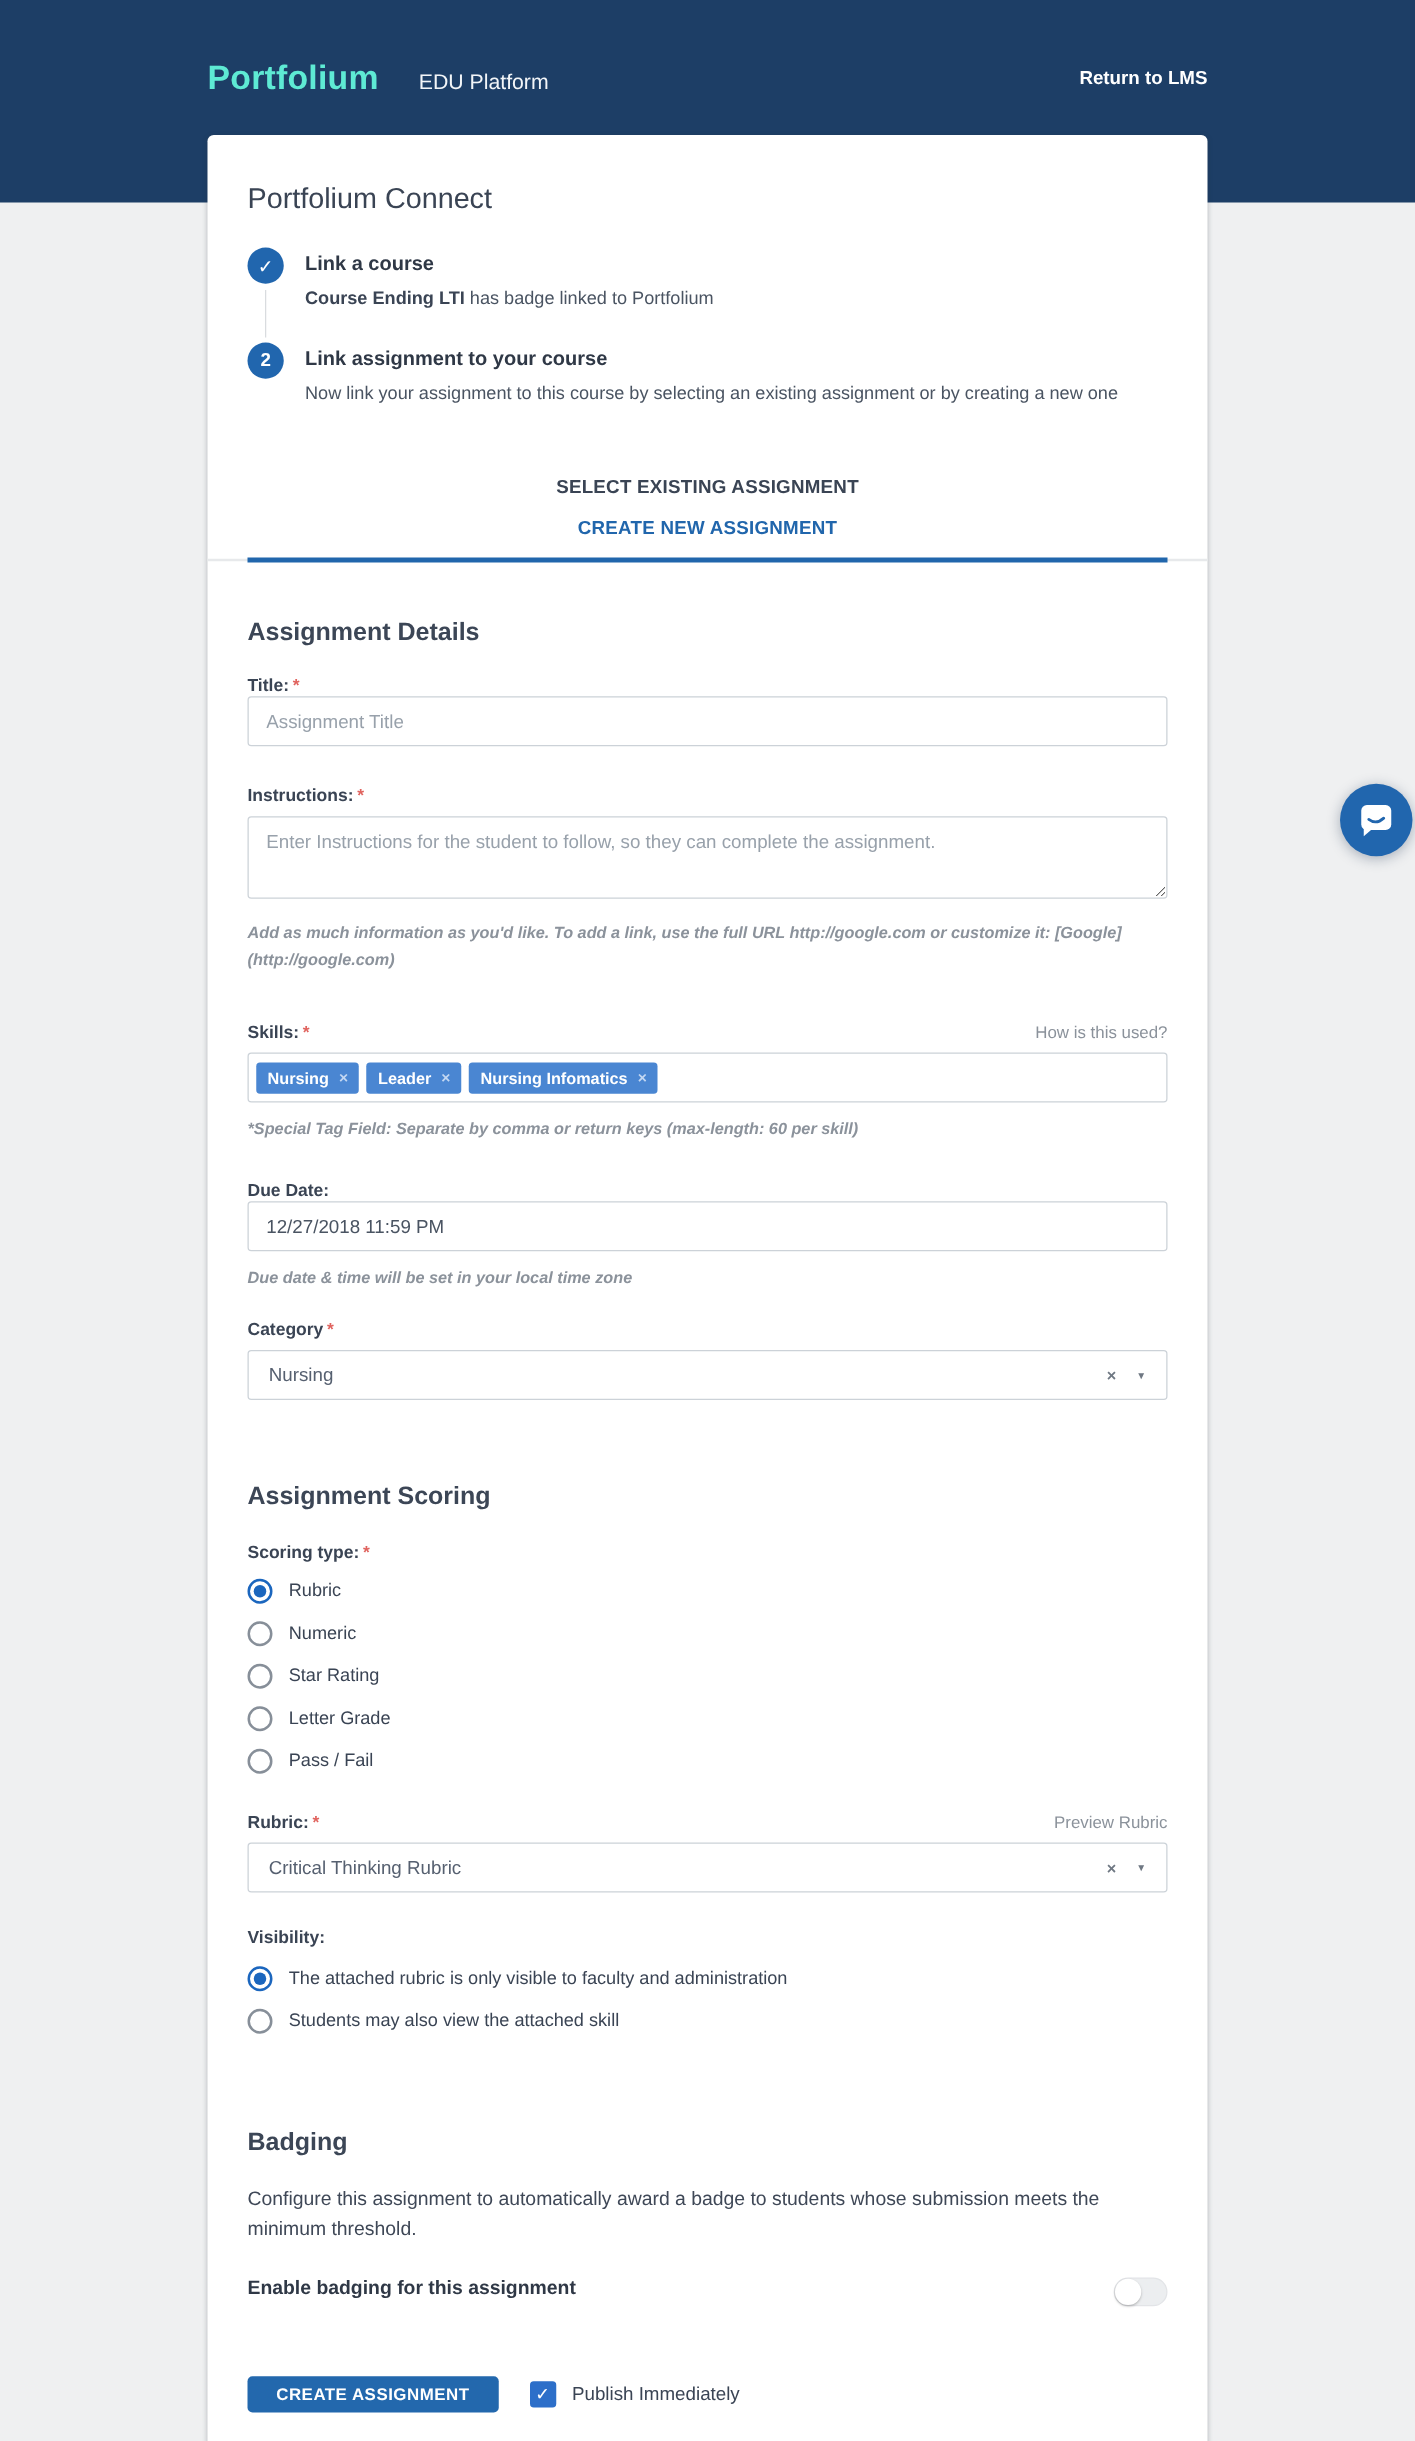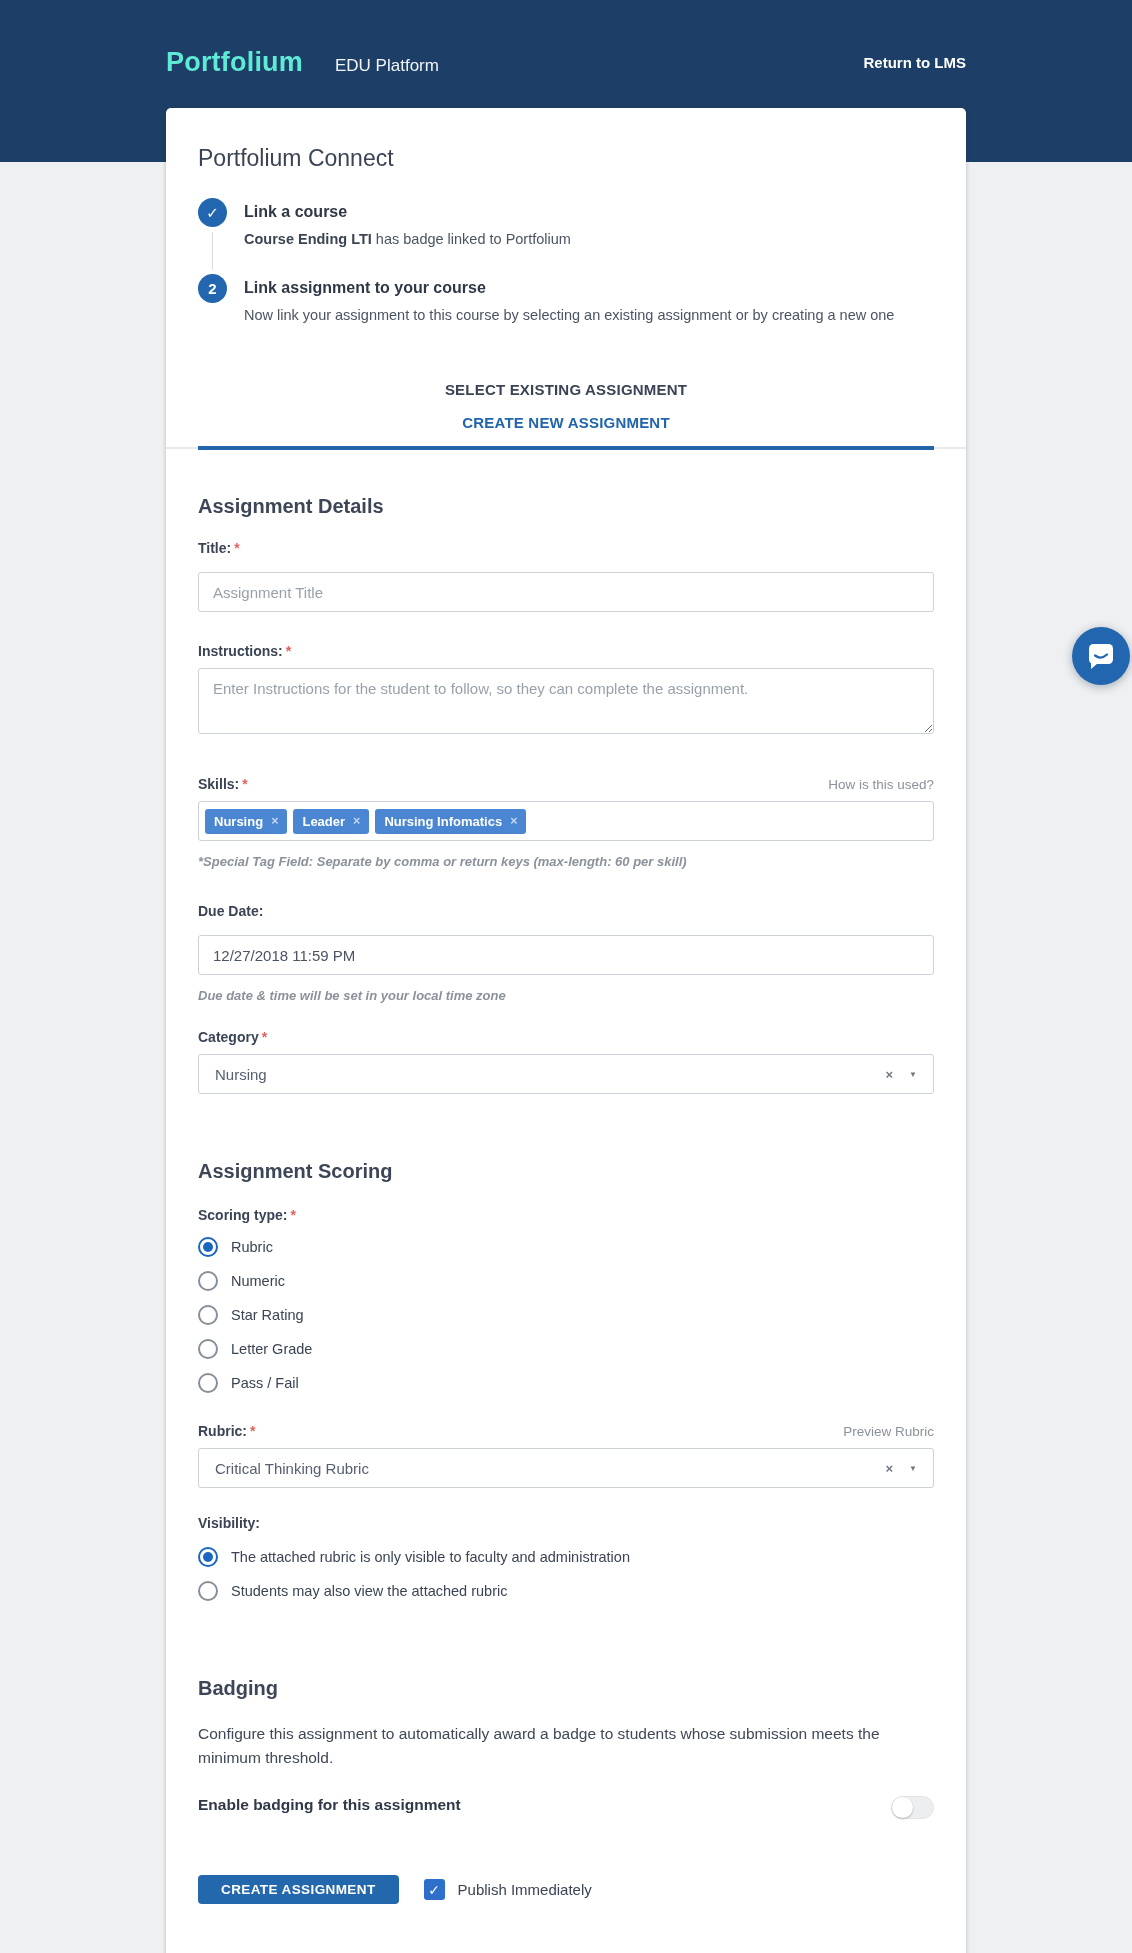--- a/index.html
+++ b/index.html
@@ -65,21 +65,21 @@
   .field { margin-top: 22px; }
   .field-label-row { display: flex; justify-content: space-between; align-items: baseline; }
   .field-label { font-size: 14px; font-weight: bold; color: #3a4454; }
   .req { color: #e0635e; margin-left: 3px; font-weight: bold; }
   .hint-link { font-size: 13.5px; color: #8b929b; cursor: pointer; }
 
   .text-input, .textarea, .select-box, .tags-box {
     width: 100%; border: 1px solid #ccd2d8; border-radius: 3px; background: #fff;
     font-family: "Liberation Sans", "DejaVu Sans", sans-serif;
   }
-  .text-input { height: 40px; margin-top: 16px; padding: 15px 14px; font-size: 15px; color: #4a5462; }
+  .text-input { height: 40px; margin-top: 1px; padding: 15px 14px; font-size: 15px; color: #4a5462; }
   .text-input::placeholder, .textarea::placeholder { color: #98a1ab; opacity: 1; }
   .textarea { height: 66px; margin-top: 9px; padding: 11px 14px; font-size: 15px; color: #4a5462; resize: vertical; }
   .helper { margin-top: 11px; font-size: 13px; font-style: italic; font-weight: bold; color: #8b929b; line-height: 1.7; max-width: 700px; }
 
   .tags-box { height: 40px; margin-top: 9px; display: flex; align-items: center; padding: 0 6px; cursor: text; }
   .tag {
     background: #4a86d2; color: #ffffff; border-radius: 3px; margin-right: 6px;
     padding: 5px 9px; font-size: 13px; font-weight: bold; display: inline-flex; align-items: center;
   }
   .tag .tag-x { margin-left: 8px; color: #c3d7f2; font-weight: bold; font-size: 12.5px; cursor: pointer; }
@@ -195,20 +195,21 @@
       <span class="field-label"><span>Title:</span><span class="req">*</span></span>
     </div>
     <input class="text-input" type="text" placeholder="Assignment Title" style="">
   </div>
 
   <div class="field" style="margin-top:31px;">
     <div class="field-label-row">
       <span class="field-label"><span>Instructions:</span><span class="req">*</span></span>
     </div>
     <textarea class="textarea" placeholder="Enter Instructions for the student to follow, so they can complete the assignment." style=""></textarea>
+    <div class="helper">Add as much information as you'd like. To add a link, use the full URL http://google.com or customize it: [Google] (http://google.com)</div>
   </div>
 
   <div class="field" style="margin-top:38px;">
     <div class="field-label-row">
       <span class="field-label"><span>Skills:</span><span class="req">*</span></span>
       <span class="hint-link">How is this used?</span>
     </div>
     <div class="tags-box">
       <span class="tag">
           <span>Nursing</span>
@@ -295,21 +296,21 @@
     <div class="field-label-row">
       <span class="field-label">Visibility:</span>
     </div>
     <div class="radio-group" style="margin-top:16px;">
       <div class="radio-row">
         <span class="radio selected"></span>
         <span class="radio-label">The attached rubric is only visible to faculty and administration</span>
       </div>
       <div class="radio-row">
         <span class="radio"></span>
-        <span class="radio-label">Students may also view the attached rubric</span>
+        <span class="radio-label">Students may also view the attached skill</span>
       </div>
     </div>
   </div>
 
   <h2 class="section-heading mt-section-xl">Badging</h2>
   <p class="badging-desc">Configure this assignment to automatically award a badge to students whose submission meets the minimum threshold.</p>
 
   <div class="toggle-row">
     <span class="toggle-label">Enable badging for this assignment</span>
     <div class="toggle">

